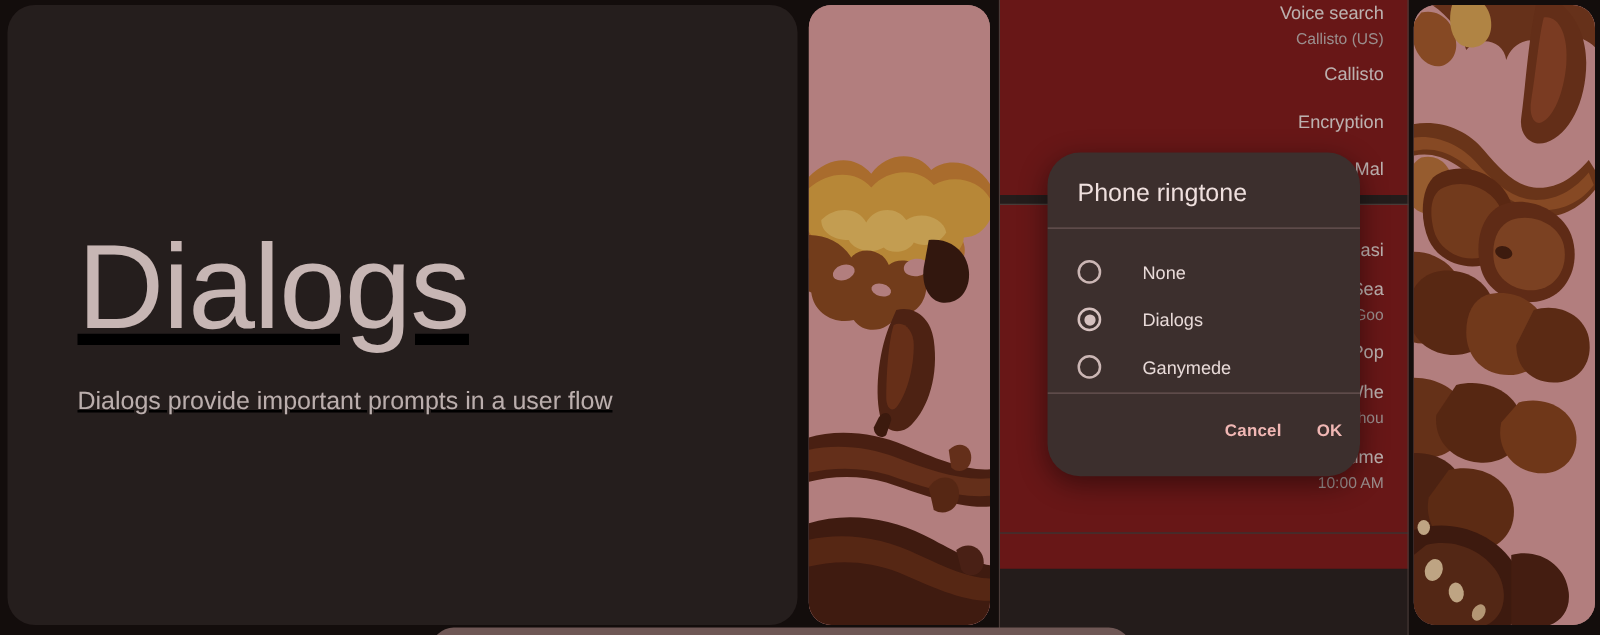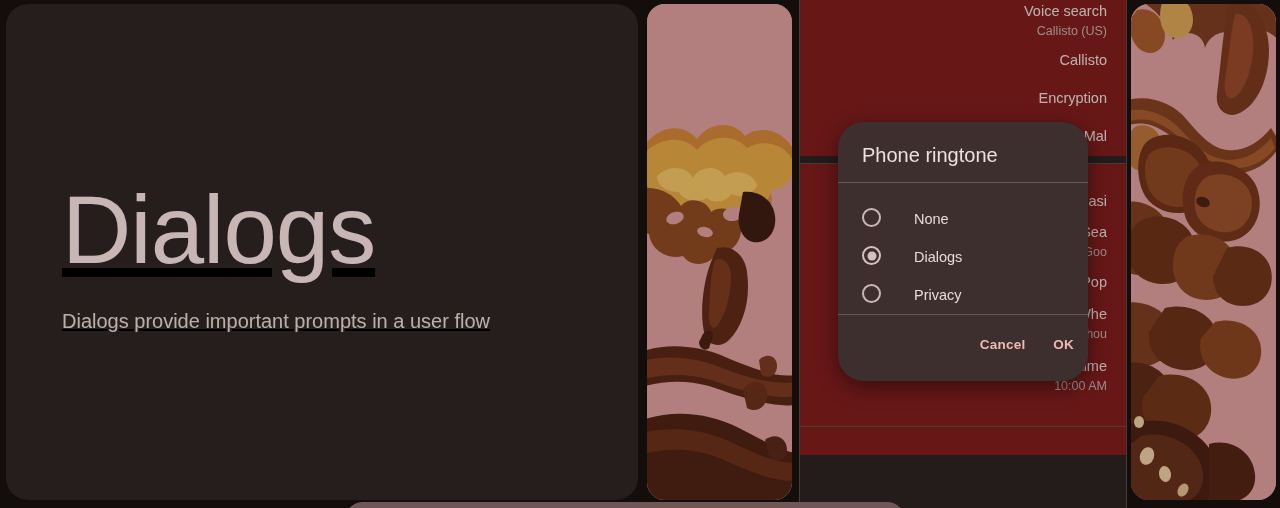--- a/index.html
+++ b/index.html
@@ -310,21 +310,21 @@
       <div class="opt">
         <span class="radio"></span>
         <span class="opt-label">None</span>
       </div>
       <div class="opt">
         <span class="radio sel"></span>
         <span class="opt-label">Dialogs</span>
       </div>
       <div class="opt">
         <span class="radio"></span>
-        <span class="opt-label">Privacy</span>
+        <span class="opt-label">Ganymede</span>
       </div>
       <div class="opt">
         <span class="radio"></span>
 
       </div>
     </div>
     <div class="dialog-div"></div>
     <div class="dialog-actions">
       <button class="txt-btn">Cancel</button>
       <button class="txt-btn">OK</button>

